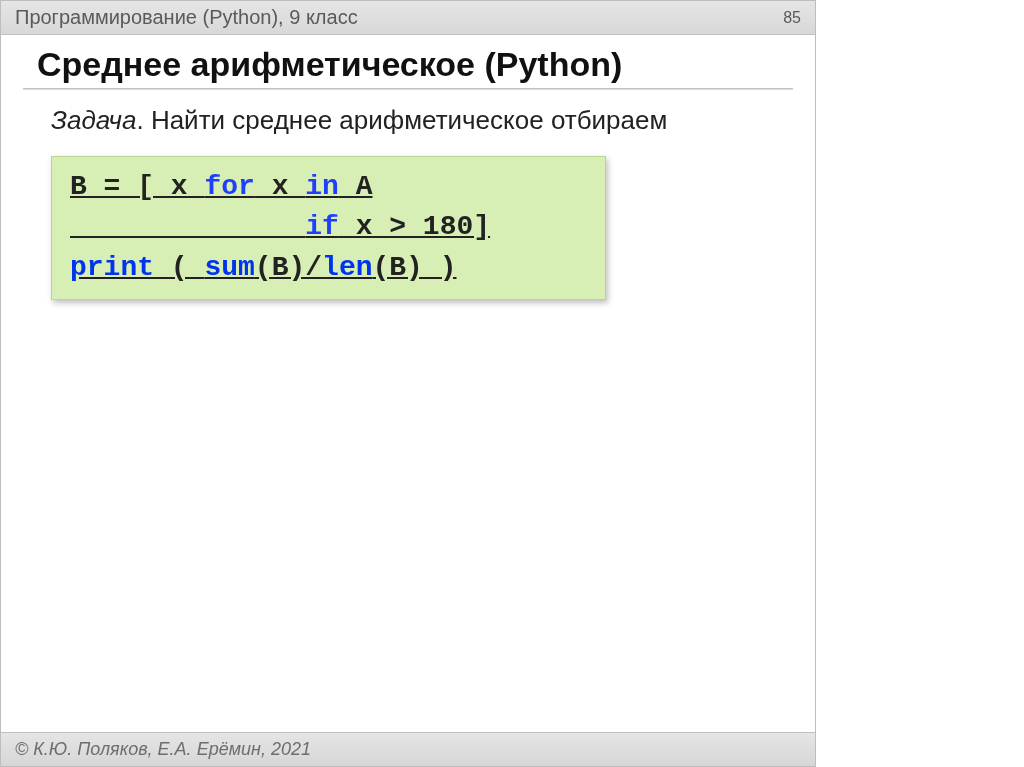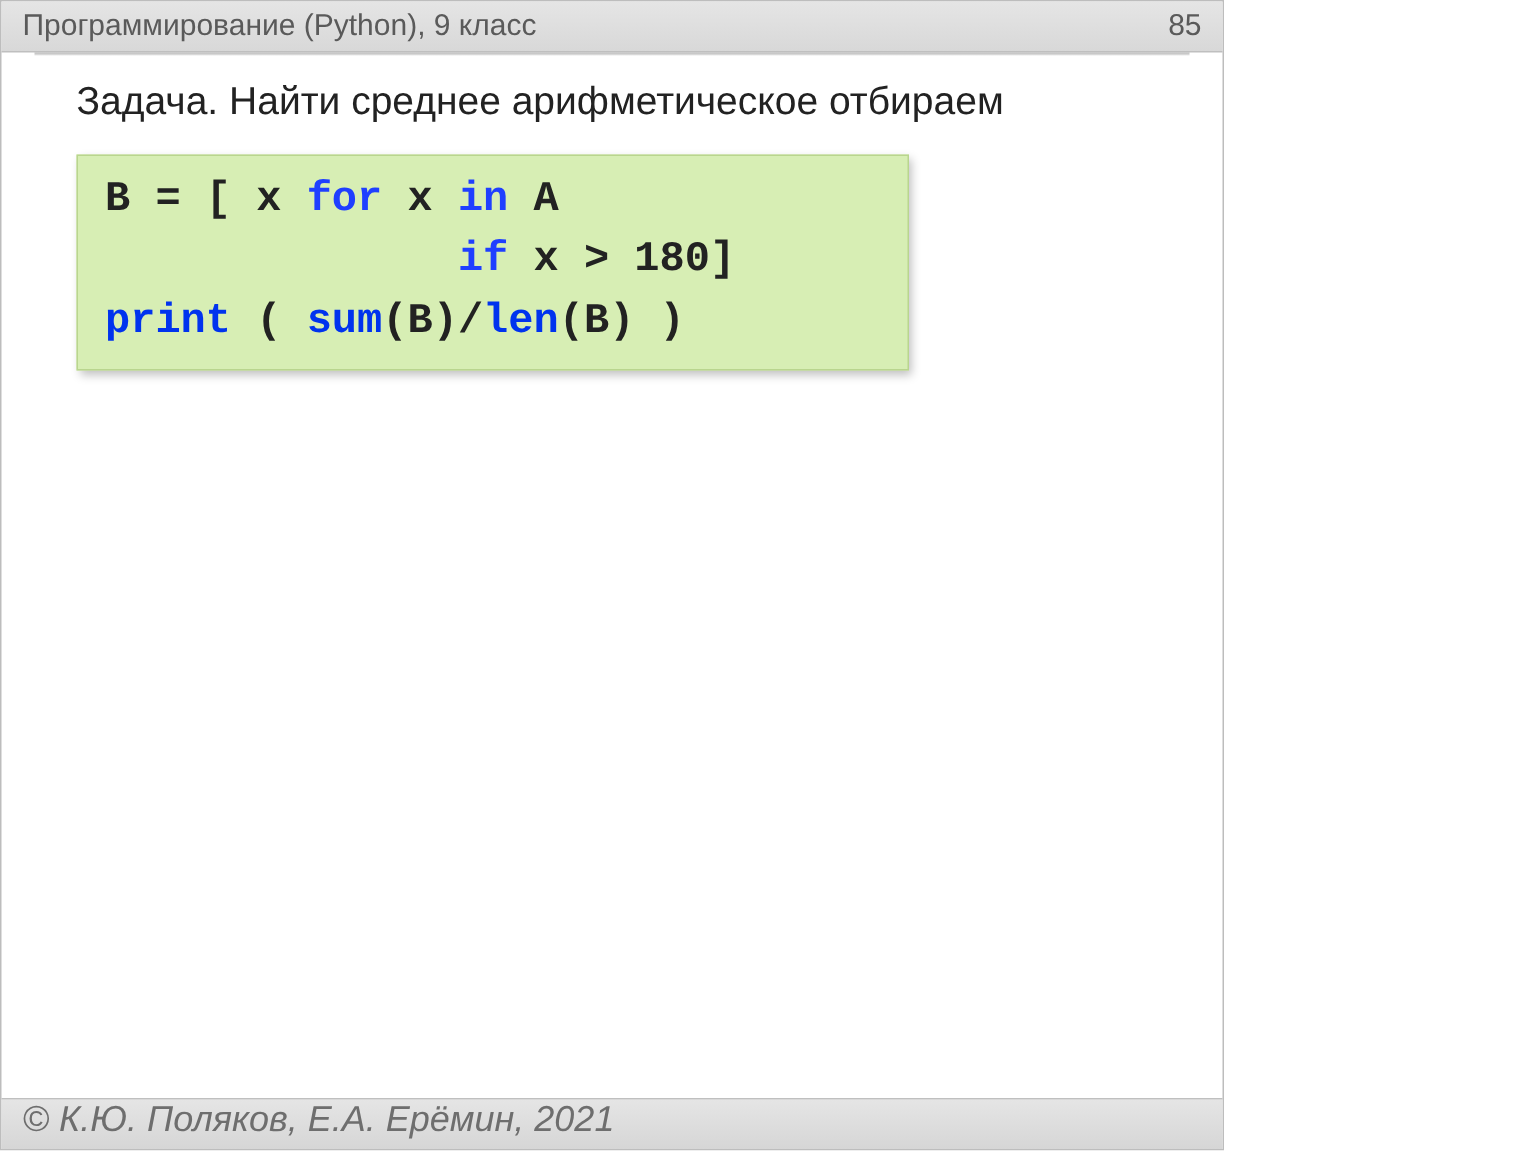--- a/index.html
+++ b/index.html
@@ -26,62 +26,63 @@
     height: 34px;
     background: linear-gradient(#e5e5e5, #d8d8d8);
     border-bottom: 1px solid #bfbfbf;
     display: flex;
     align-items: center;
     padding: 0 14px;
     color: #5a5a5a;
     font-size: 20px;
   }
   .topbar .spacer { flex: 1; }
-  .topbar .pgnum { color: #5a5a5a; font-size: 20px; }
+  .topbar .pgnum { color: #5a5a5a; font-size: 16px; }
 
   .title {
     padding: 10px 36px 4px 36px;
     font-size: 34px;
     font-weight: bold;
     color: #111;
     font-family: Arial, sans-serif;
   }
   .rule {
     margin: 0 22px 8px 22px;
     height: 2px;
     background: linear-gradient(#b8b8b8, #e8e8e8);
   }
 
   .task {
     padding: 6px 50px 12px 50px;
     font-size: 26px;
     color: #222;
     line-height: 1.3;
   }
-  .task .label { }
+  .task .label { font-style: italic; }
   .task .body { display: inline; }
   .task .body2 { display: block; padding-left: 30px; }
 
   .codewrap {
     position: relative;
     margin: 6px 50px 0 50px;
   }
 
   .codebox {
     width: 555px;
     background: #d7eeb4;
     border: 1px solid #b9d58e;
     box-shadow: 2px 3px 6px rgba(0,0,0,0.25);
     padding: 10px 18px;
     font-family: "Courier New", monospace;
     font-size: 28px;
     font-weight: bold;
     color: #222;
     white-space: pre;
     line-height: 1.45;
+    text-decoration: underline;
   }
   .codebox .kw-blue   { color: #1f3fff; }
   .codebox .kw-print  { color: #0033ee; }
   .codebox .kw-sum    { color: #0033ee; }
   .codebox .kw-len    { color: #0033ee; }
 
   .callout {
     position: absolute;
     top: 0px;
     left: 612px;
@@ -118,39 +119,40 @@
     border-right: 15px solid #fdf7da;
   }
 
   .footer {
     position: absolute;
     left: 0; right: 0; bottom: 0;
     height: 34px;
     background: linear-gradient(#e5e5e5, #d6d6d6);
     border-top: 1px solid #bfbfbf;
     display: flex;
-    align-items: flex-start;
+    align-items: center;
     padding: 0 14px;
-    font-size: 24px;
+    font-size: 18px;
     color: #6e6e6e;
     font-style: italic;
   }
   .footer .spacer { flex: 1; }
 </style>
 </head>
 <body>
 
 <div class="page">
 
   <div class="topbar">
     <span>Программирование (Python), 9 класс</span>
     <span class="spacer"></span>
     <span class="pgnum">85</span>
   </div>
 
+  <div class="title">Среднее арифметическое (Python)</div>
   <div class="rule"></div>
 
   <div class="task">
     <span class="label">Задача</span><span class="body">. Найти среднее арифметическое отбираем</span>
   </div>
 
   <div class="codewrap">
     <div class="codebox"><span>B = [ x </span><span class="kw-blue">for</span><span> x </span><span class="kw-blue">in</span><span> A</span>
 <span>              </span><span class="kw-blue">if</span><span> x &gt; 180]</span>
 <span class="kw-print">print</span><span> ( </span><span class="kw-sum">sum</span><span>(B)/</span><span class="kw-len">len</span><span>(B) )</span></div>

